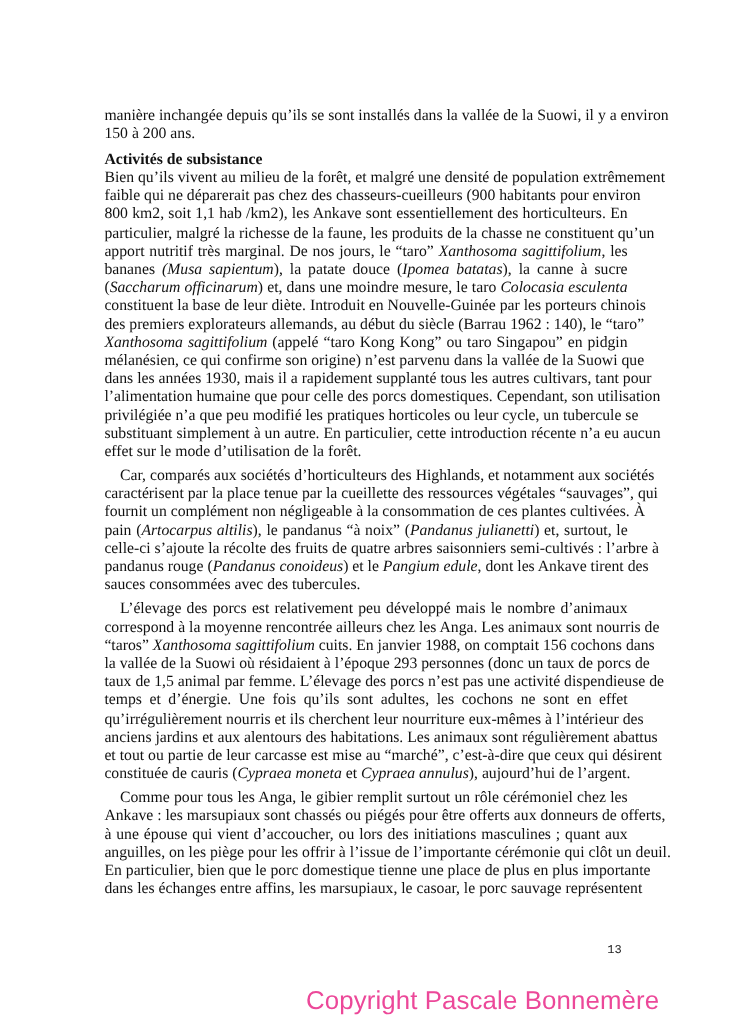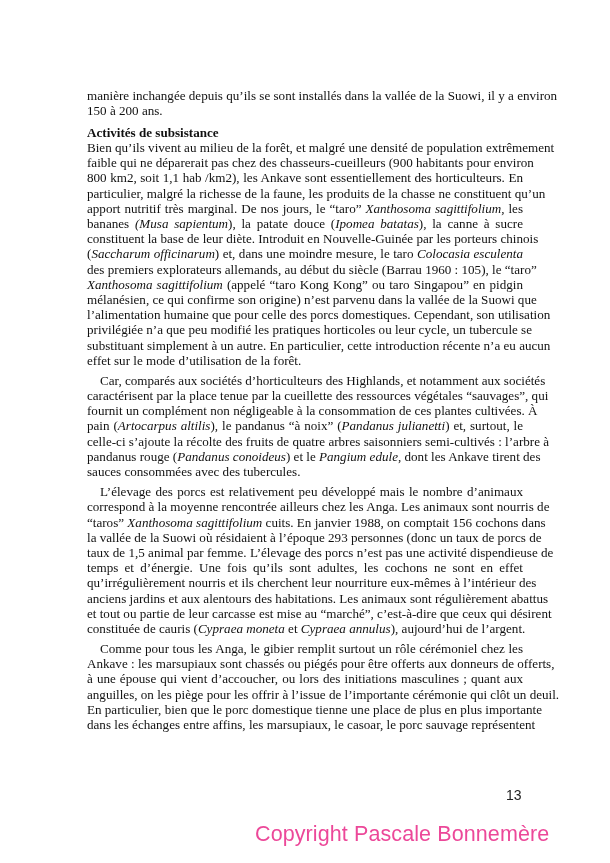--- a/index.html
+++ b/index.html
@@ -12,21 +12,21 @@
   }
   .ln { display: block; text-align: justify; text-align-last: justify; white-space: nowrap; height: 15.2px; }
   .ln.last { text-align-last: left; }
   .ln.ind { text-indent: 13px; }
   .gap { height: 6.5px; }
   .gap-s { height: 5px; }
   h3 { margin: 0; font-size: 13.1px; font-weight: bold; line-height: 15.2px; height: 15.2px; }
   i { font-style: italic; }
   .pagenum {
     position: absolute; left: 506px; top: 787px;
-    font-family: Liberation Sans, sans-serif; font-size: 14px; color: #222;
+    font-family: Liberation Mono, monospace; font-size: 10px; color: #222;
   }
   .copyright {
     position: absolute; left: 255px; top: 822px;
     font-family: "Liberation Sans", "DejaVu Sans", sans-serif;
     font-size: 21.5px; color: #ec4899; letter-spacing: 0.1px; white-space: nowrap;
   }
 </style>
 </head>
 <body>
 
@@ -39,25 +39,26 @@
     <div class="gap"></div>
     <h3>Activités de subsistance</h3>
     <div id="paras">
         <div>
           <span class="ln">Bien qu’ils vivent au milieu de la forêt, et malgré une densité de population extrêmement</span>
           <span class="ln">faible qui ne déparerait pas chez des chasseurs-cueilleurs (900 habitants pour environ</span>
           <span class="ln">800 km2, soit 1,1 hab /km2), les Ankave sont essentiellement des horticulteurs. En</span>
           <span class="ln">particulier, malgré la richesse de la faune, les produits de la chasse ne constituent qu’un</span>
           <span class="ln">apport nutritif très marginal. De nos jours, le “taro” <i>Xanthosoma sagittifolium</i>, les</span>
           <span class="ln">bananes <i>(Musa sapientum</i>), la patate douce (<i>Ipomea batatas</i>), la canne à sucre</span>
+          <span class="ln">(<i>Saccharum officinarum</i>) et, dans une moindre mesure, le taro <i>Colocasia esculenta</i></span>
           <span class="ln">constituent la base de leur diète. Introduit en Nouvelle-Guinée par les porteurs chinois</span>
-          <span class="ln">(<i>Saccharum officinarum</i>) et, dans une moindre mesure, le taro <i>Colocasia esculenta</i></span>
-          <span class="ln">des premiers explorateurs allemands, au début du siècle (Barrau 1960 : 105), le “taro”</span>
+          <span class="ln">des premiers explorateurs allemands, au début du siècle (Barrau 1962 : 140), le “taro”</span>
           <span class="ln"><i>Xanthosoma sagittifolium</i> (appelé “taro Kong Kong” ou taro Singapou” en pidgin</span>
           <span class="ln">mélanésien, ce qui confirme son origine) n’est parvenu dans la vallée de la Suowi que</span>
+          <span class="ln">dans les années 1930, mais il a rapidement supplanté tous les autres cultivars, tant pour</span>
           <span class="ln">l’alimentation humaine que pour celle des porcs domestiques. Cependant, son utilisation</span>
           <span class="ln">privilégiée n’a que peu modifié les pratiques horticoles ou leur cycle, un tubercule se</span>
           <span class="ln">substituant simplement à un autre. En particulier, cette introduction récente n’a eu aucun</span>
           <span class="ln last">effet sur le mode d’utilisation de la forêt.</span>
         </div>
         <div class="gap-s"></div>
         <div>
           <span class="ln ind">Car, comparés aux sociétés d’horticulteurs des Highlands, et notamment aux sociétés</span>
           <span class="ln">caractérisent par la place tenue par la cueillette des ressources végétales “sauvages”, qui</span>
           <span class="ln">fournit un complément non négligeable à la consommation de ces plantes cultivées. À</span>

